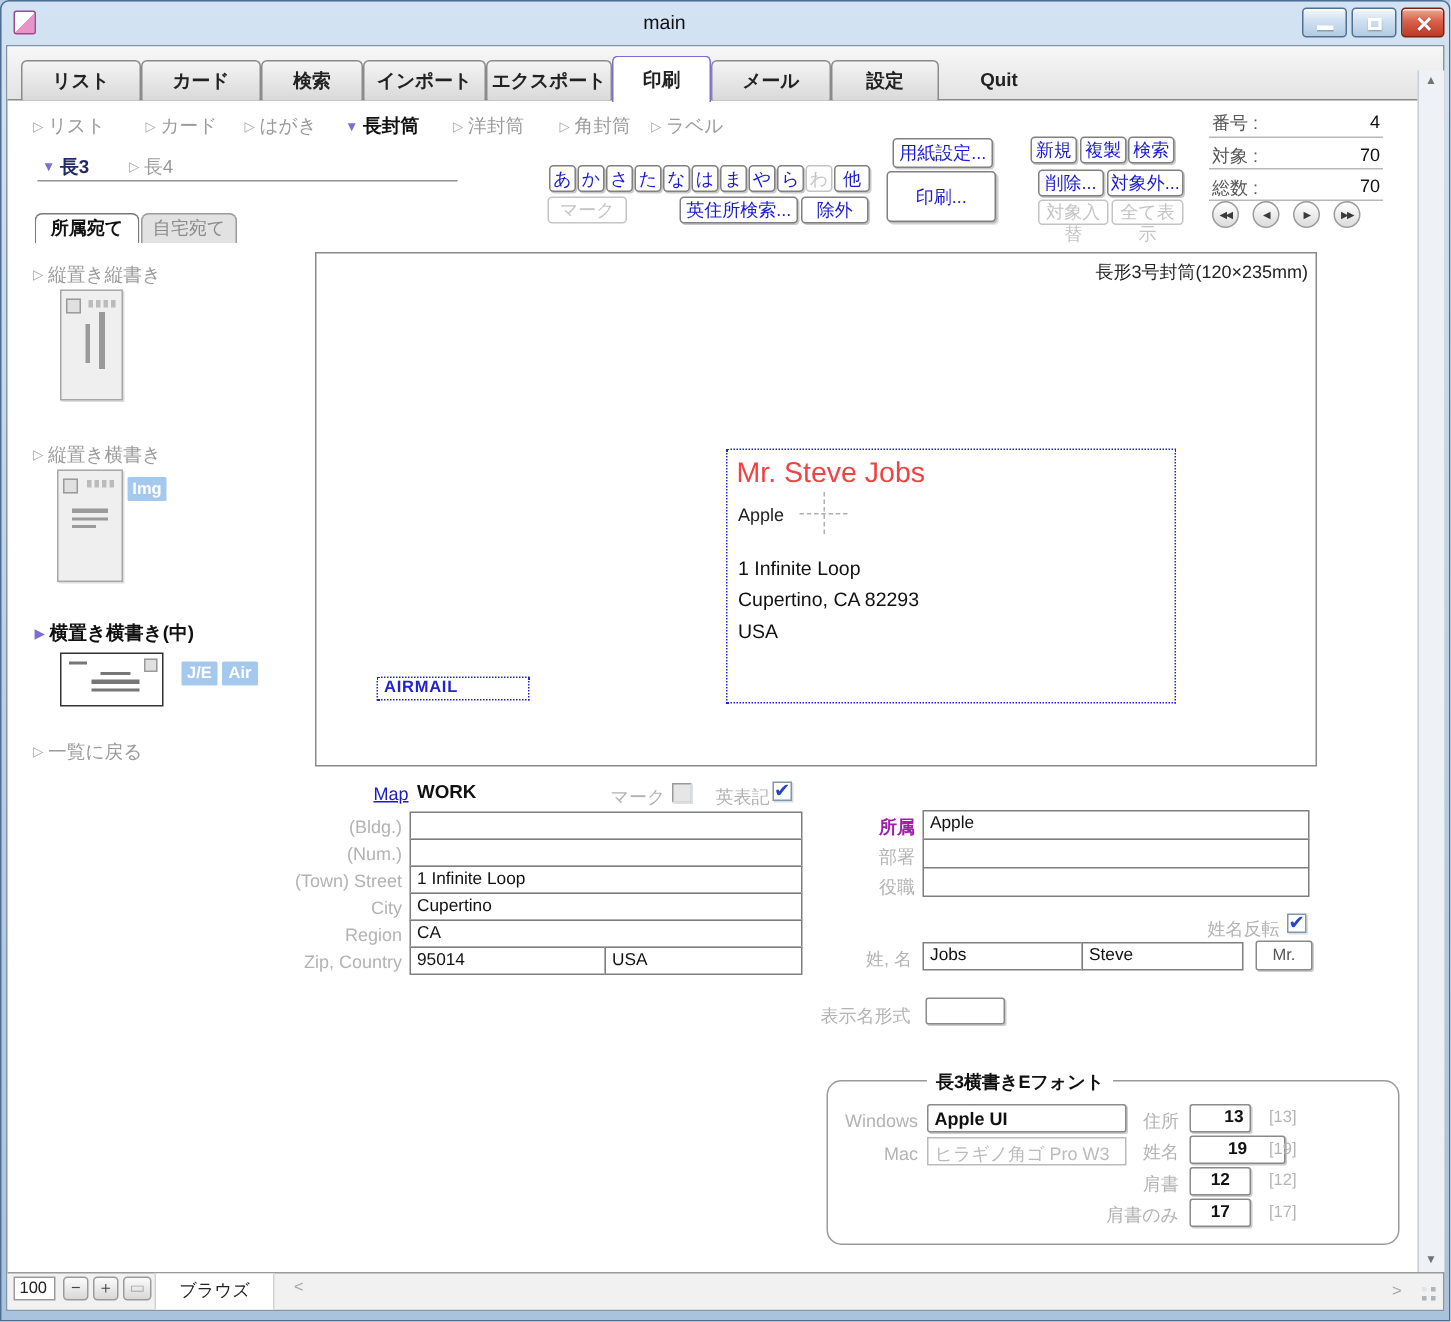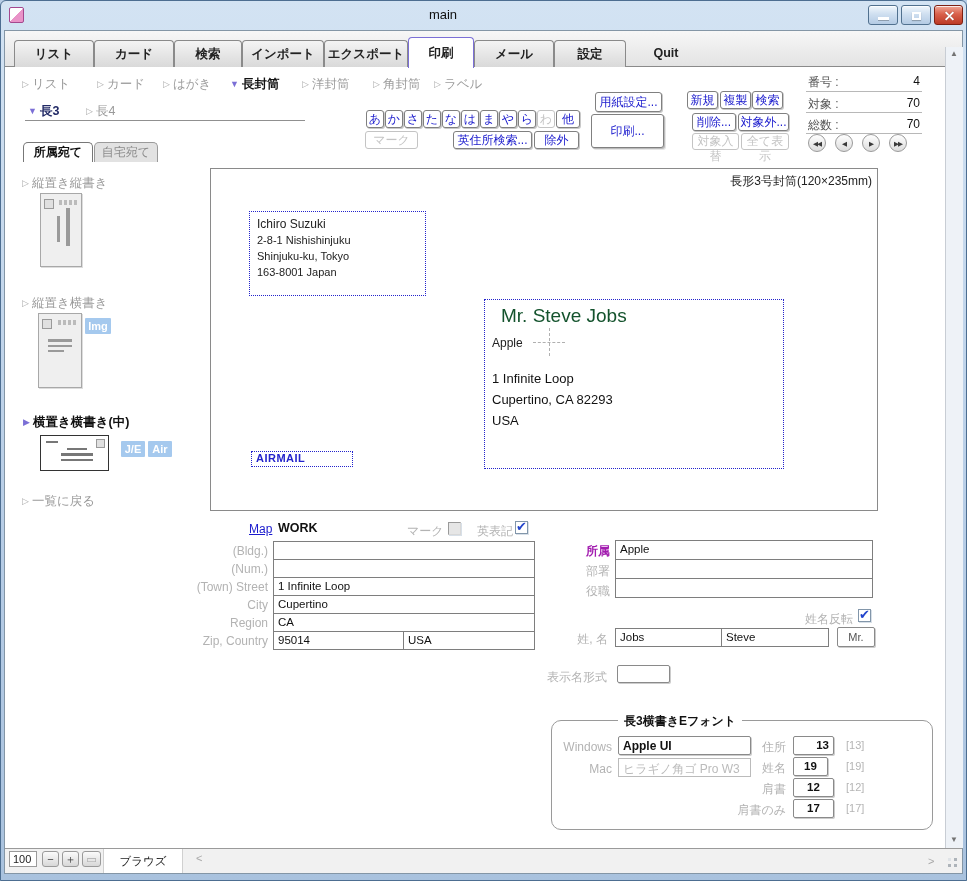--- a/index.html
+++ b/index.html
@@ -195,28 +195,22 @@
   <div class="tel" style="left:20px;top:17px;width:32px;height:3px;background:#777"></div>
   <div class="tel" style="left:20px;top:23px;width:32px;height:2px;background:#777"></div>
 </div>
 <div class="badge" style="left:121px;top:441px;width:24px;height:16px">J/E</div>
 <div class="badge" style="left:148px;top:441px;width:24px;height:16px">Air</div>
 
 <div class="sn abs" style="left:22px;top:493px"><span class="m">▷</span><span>一覧に戻る</span></div>
 
 <div class="envelope">
   <div class="abs" style="right:5px;top:4px;font-size:12px;color:#222">長形3号封筒(120×235mm)</div>
-  <div class="dotted abs" style="left:38px;top:42px;width:177px;height:85px;padding:4px 7px;font-size:11px;color:#222;line-height:16px;white-space:normal">
-    <div style="font-size:12px">Ichiro Suzuki</div>
-    <div>2-8-1 Nishishinjuku</div>
-    <div>Shinjuku-ku, Tokyo</div>
-    <div>163-8001 Japan</div>
-  </div>
   <div class="dotted abs" style="left:273px;top:130px;width:300px;height:170px">
-    <div class="abs" style="left:16px;top:5px;font-size:19px;color:#14532d">Mr. Steve Jobs</div>
+    <div class="abs" style="left:6px;top:5px;font-size:19px;color:#ef4444">Mr. Steve Jobs</div>
     <div class="abs" style="left:7px;top:36px;font-size:12px;color:#222">Apple</div>
     <div class="abs" style="left:7px;top:71px;font-size:13px;color:#111">1 Infinite Loop</div>
     <div class="abs" style="left:7px;top:92px;font-size:13px;color:#111">Cupertino, CA 82293</div>
     <div class="abs" style="left:7px;top:113px;font-size:13px;color:#111">USA</div>
   </div>
   <div class="cross-h" style="left:322px;top:173px;width:32px"></div>
   <div class="cross-v" style="left:338px;top:159px;height:28px"></div>
   <div class="dotted abs" style="left:40px;top:282px;width:102px;height:16px;font-size:11px;font-weight:bold;color:#2323cc;padding-left:4px;letter-spacing:.5px">AIRMAIL</div>
 </div>
 
@@ -262,21 +256,21 @@
 <div class="legend" style="left:618px;top:713px">長3横書きEフォント</div>
 <div class="lbl" style="left:512px;top:740px;width:100px">Windows</div>
 <div class="fld bevel" style="left:618px;top:736px;width:133px;height:19px;font-weight:bold;font-size:12px">Apple UI</div>
 <div class="lbl" style="left:512px;top:762px;width:100px">Mac</div>
 <div class="fld gray" style="left:618px;top:758px;width:133px;height:19px;font-size:12px">ヒラギノ角ゴ Pro W3</div>
 
 <div class="lbl" style="left:690px;top:739px;width:96px">住所</div>
 <div class="fld bevel" style="left:793px;top:736px;width:41px;height:19px;font-weight:bold;text-align:right">13</div>
 <div class="abs" style="left:846px;top:739px;font-size:11px;color:#b5b5b5">[13]</div>
 <div class="lbl" style="left:690px;top:760px;width:96px">姓名</div>
-<div class="fld bevel" style="left:793px;top:757px;width:35px;height:19px;font-weight:bold;text-align:center">19</div>
+<div class="fld bevel" style="left:793px;top:757px;width:64px;height:19px;font-weight:bold;text-align:center">19</div>
 <div class="abs" style="left:846px;top:760px;font-size:11px;color:#b5b5b5">[19]</div>
 <div class="lbl" style="left:690px;top:781px;width:96px">肩書</div>
 <div class="fld bevel" style="left:793px;top:778px;width:41px;height:19px;font-weight:bold;text-align:center">12</div>
 <div class="abs" style="left:846px;top:781px;font-size:11px;color:#b5b5b5">[12]</div>
 <div class="lbl" style="left:690px;top:802px;width:96px">肩書のみ</div>
 <div class="fld bevel" style="left:793px;top:799px;width:41px;height:19px;font-weight:bold;text-align:center">17</div>
 <div class="abs" style="left:846px;top:802px;font-size:11px;color:#b5b5b5">[17]</div>
 
 <div class="statusbar"></div>
 <div class="abs" style="left:9px;top:851px;width:28px;height:16px;background:#fff;border:1px solid #9a9a9a;font-size:11px;color:#222;padding:1px 0 0 3px">100</div>

